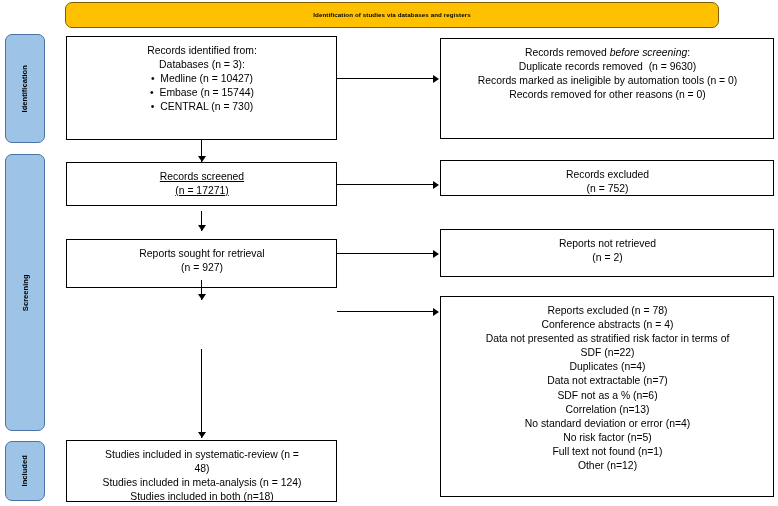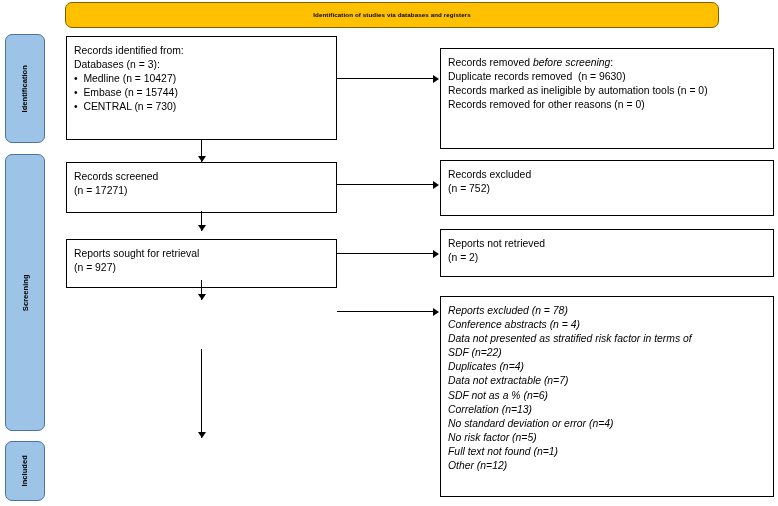--- a/index.html
+++ b/index.html
@@ -67,20 +67,21 @@
     background: #ffffff;
     border: 1.3px solid #000000;
     box-sizing: border-box;
     padding: 7px 6px 5px 7px;
   }
   .flow-box .box-text {
     font-size: 10.4px;
     line-height: 14.1px;
     color: #000;
     white-space: pre-wrap;
+    text-align: center;
   }
   .flow-box .box-text em {
     font-style: italic;
   }
 
   
   .connector {
     position: absolute;
     background: #000000;
   }
@@ -125,39 +126,39 @@
   </div>
 
   <div class="flow-box" style="left:66px; top:36px; width:271px; height:104px;">
     <div class="box-text">Records identified from:
 Databases (n = 3):
 •  Medline (n = 10427)
 •  Embase (n = 15744)
 •  CENTRAL (n = 730)</div>
   </div>
 
-  <div class="flow-box" style="left:440px; top:48px; width:334px; height:101px;">
+  <div class="flow-box" style="left:440px; top:38px; width:334px; height:101px;">
     <div class="box-text"><span>Records removed </span><em>before screening</em><span>:</span>
 <span>Duplicate records removed  (n = 9630)
 Records marked as ineligible by automation tools (n = 0)
 Records removed for other reasons (n = 0)</span></div>
   </div>
 
   <div class="connector h" style="left:337px; top:78px; width:97px;"></div>
   <div class="arrowhead right" style="left:433px; top:74.5px;"></div>
 
   <div class="connector v" style="left:201px; top:140px; height:22px;"></div>
   <div class="arrowhead down" style="left:197.5px; top:156px;"></div>
 
-  <div class="flow-box" style="left:66px; top:162px; width:271px; height:51px;">
+  <div class="flow-box" style="left:66px; top:162px; width:271px; height:44px;text-decoration:underline;">
     <div class="box-text">Records screened
 (n = 17271)</div>
   </div>
 
-  <div class="flow-box" style="left:440px; top:160px; width:334px; height:56px;">
+  <div class="flow-box" style="left:440px; top:160px; width:334px; height:36px;">
     <div class="box-text">Records excluded
 (n = 752)</div>
   </div>
 
   <div class="connector h" style="left:337px; top:184px; width:97px;"></div>
   <div class="arrowhead right" style="left:433px; top:180.5px;"></div>
 
   <div class="connector v" style="left:201px; top:211px; height:20px;"></div>
   <div class="arrowhead down" style="left:197.5px; top:225px;"></div>
 
@@ -171,35 +172,41 @@
 (n = 2)</div>
   </div>
 
   <div class="connector h" style="left:337px; top:253px; width:97px;"></div>
   <div class="arrowhead right" style="left:433px; top:249.5px;"></div>
 
   <div class="connector v" style="left:201px; top:280px; height:20px;"></div>
   <div class="arrowhead down" style="left:197.5px; top:294px;"></div>
 
 
-  <div class="flow-box" style="left:440px; top:296px; width:334px; height:201px;font-style:italic;">
+  <div class="flow-box" style="left:440px; top:296px; width:334px; height:201px;">
     <div class="box-text">Reports excluded (n = 78)
 Conference abstracts (n = 4)
 Data not presented as stratified risk factor in terms of
 SDF (n=22)
 Duplicates (n=4)
 Data not extractable (n=7)
 SDF not as a % (n=6)
 Correlation (n=13)
 No standard deviation or error (n=4)
 No risk factor (n=5)
 Full text not found (n=1)
 Other (n=12)</div>
   </div>
 
   <div class="connector h" style="left:337px; top:311px; width:97px;"></div>
   <div class="arrowhead right" style="left:433px; top:307.5px;"></div>
 
   <div class="connector v" style="left:201px; top:349px; height:89px;"></div>
   <div class="arrowhead down" style="left:197.5px; top:432px;"></div>
 
+  <div class="flow-box" style="left:66px; top:440px; width:271px; height:62px;">
+    <div class="box-text">Studies included in systematic-review (n =
+48)
+Studies included in meta-analysis (n = 124)
+Studies included in both (n=18)</div>
+  </div>
 
 </div>
 
 </body></html>

